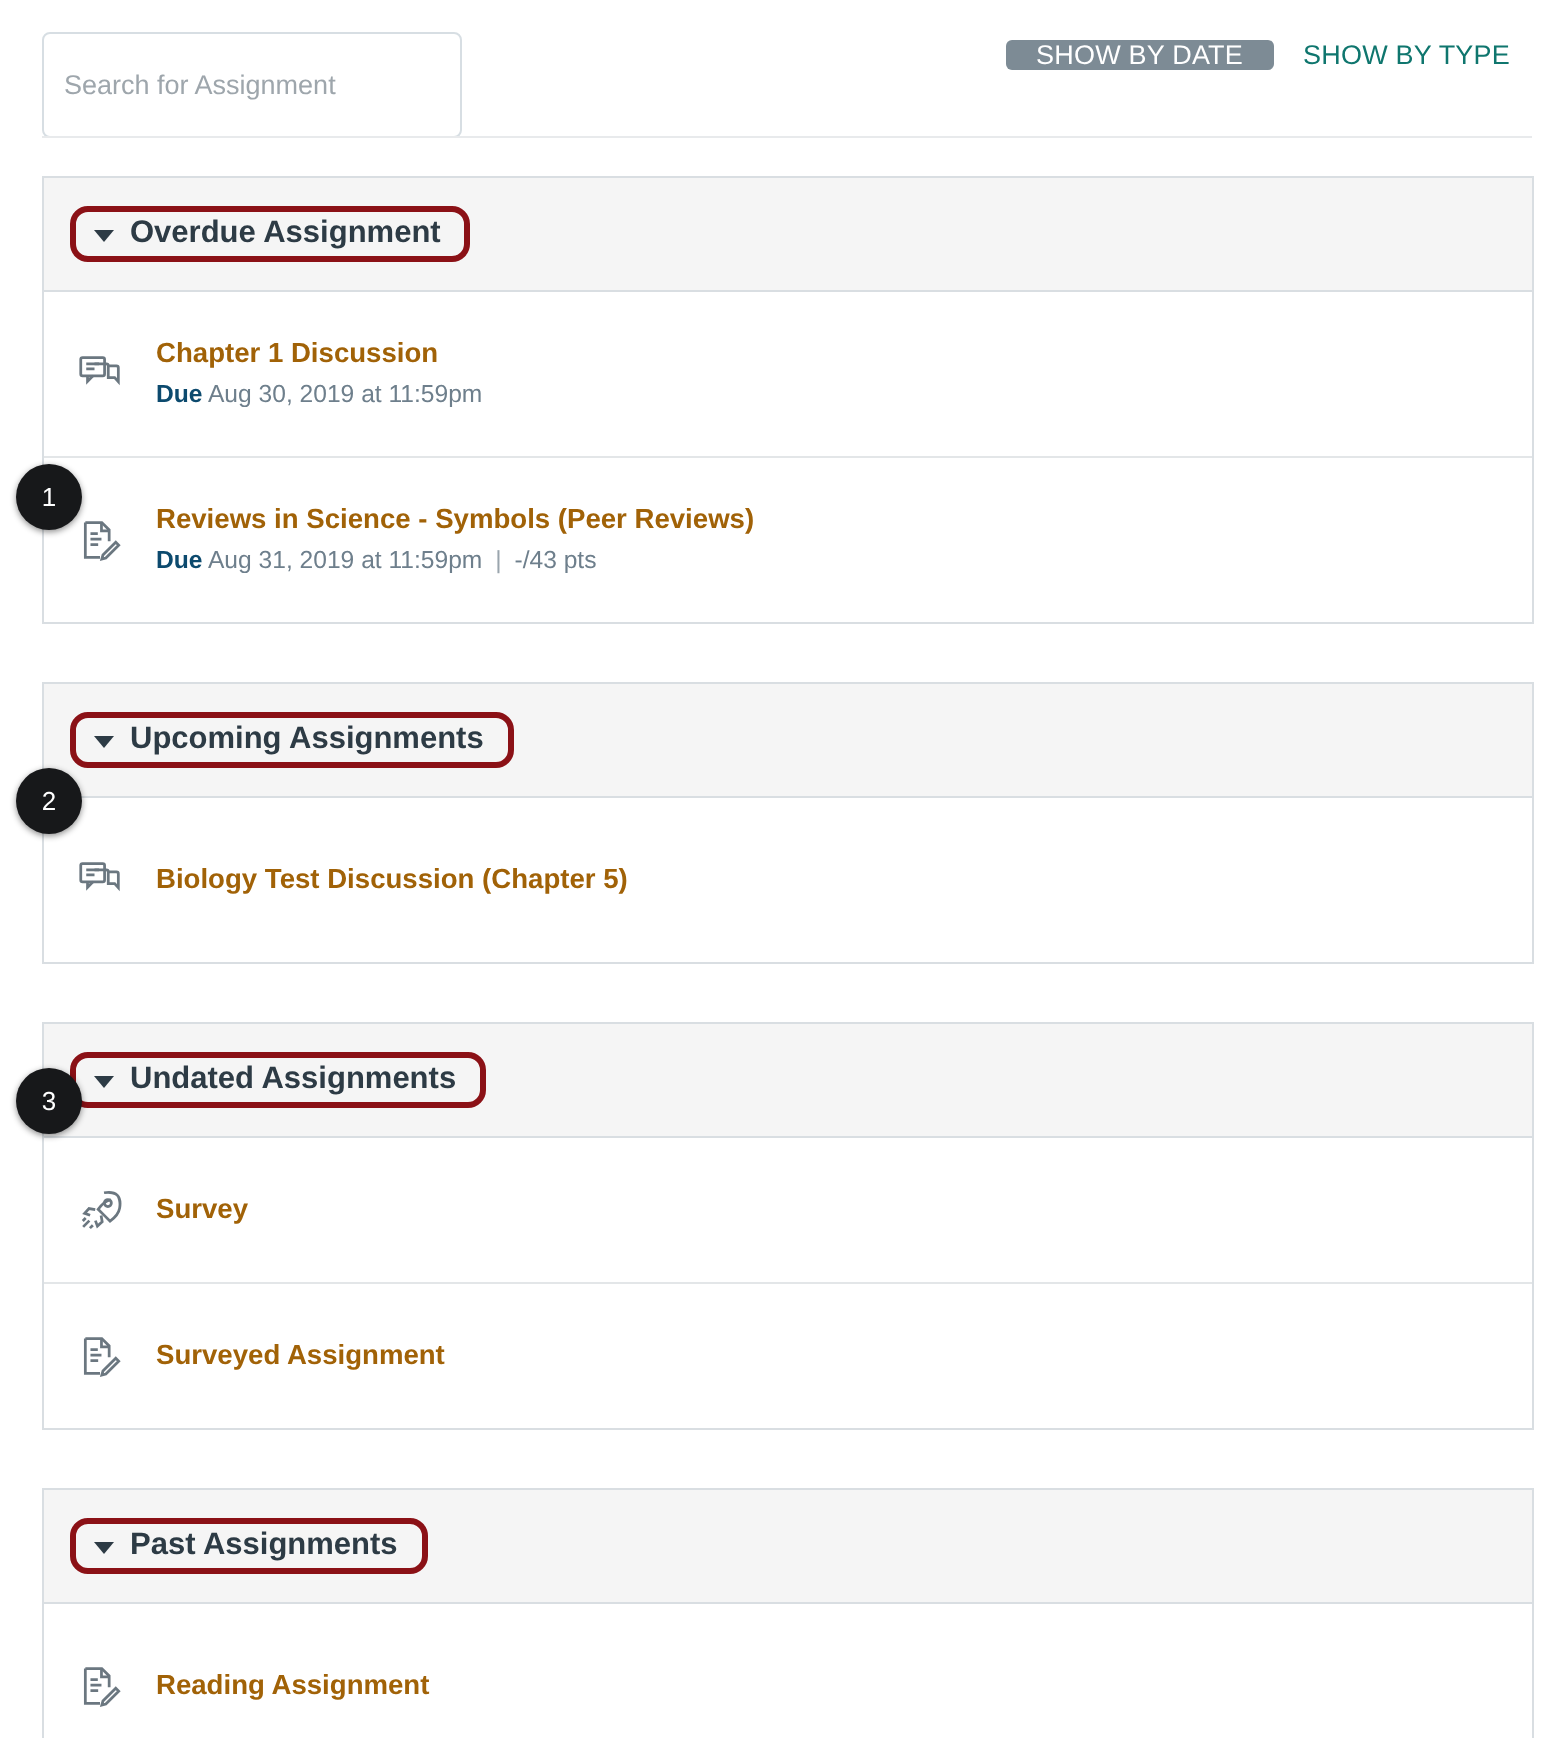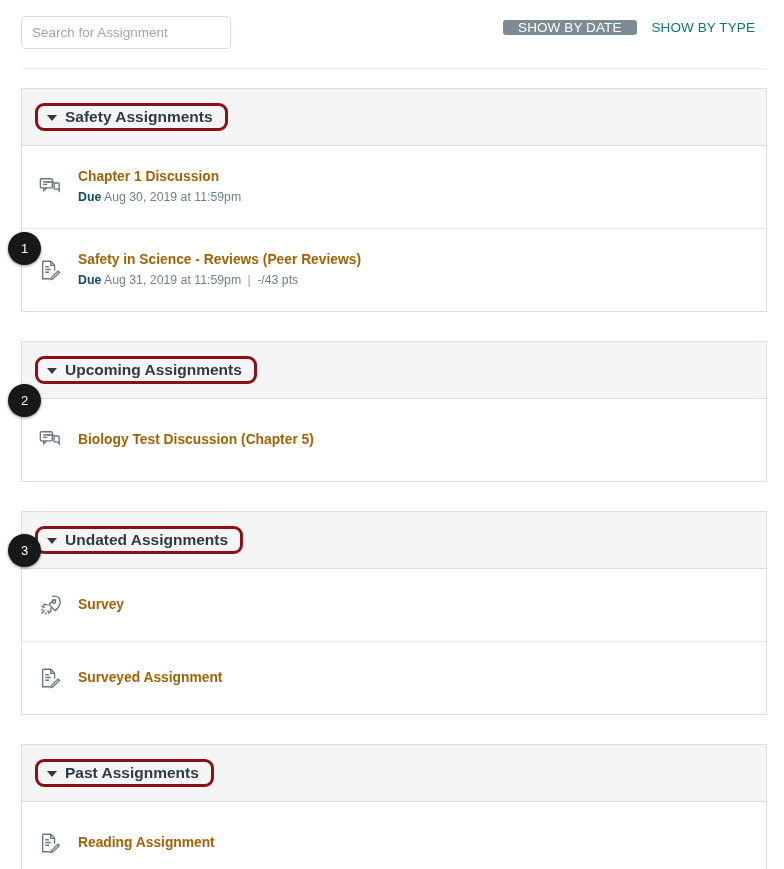--- a/index.html
+++ b/index.html
@@ -21,21 +21,21 @@
     position: relative;
     height: 69px;
     box-sizing: border-box;
     padding: 0;
   }
   #search-input {
     position: absolute;
     left: 21px;
     top: 16px;
     width: 210px;
-    height: 33px;
+    height: 53px;
     box-sizing: border-box;
     border: 1px solid #D7DEE3;
     border-radius: 4px;
     background: #fff;
     font-family: "Liberation Sans", sans-serif;
     font-size: 13.5px;
     color: #2D3B45;
     padding: 0 10px;
     outline: none;
   }
@@ -199,21 +199,21 @@
 
   <div id="toolbar-divider"></div>
 </div>
 
 <div id="groups">
 
   <div class="group">
     <div class="group-header">
       <div class="group-header-inner">
         <span class="caret"></span>
-        <span class="group-title">Safety Assignments</span>
+        <span class="group-title">Overdue Assignment</span>
       </div>
     </div>
 
     <div class="row tall">
       <div class="row-icon">
         <svg width="22" height="22" viewBox="0 0 24 24" fill="none" stroke="#6B7780" stroke-width="1.5">
           <rect x="1.5" y="3" width="13" height="10" rx="1"></rect>
           <path d="M4.5 6.5h7M4.5 9.2h4.5"></path>
           <path d="M9 6.5h6.5a1 1 0 0 1 1 1v6.5h3.5l2 2.2V8.6a1 1 0 0 0-1-1H16" stroke-width="1.5"></path>
           <path d="M5.2 13v3l3-3"></path>
@@ -232,21 +232,21 @@
       <div class="row-icon">
         <svg width="22" height="22" viewBox="0 0 24 24" fill="none" stroke="#6B7780" stroke-width="1.5">
           <path d="M4 2.5h9l4 4v6.2"></path>
           <path d="M4 2.5v19h8"></path>
           <path d="M12.8 2.8v4.2h4.2"></path>
           <path d="M6.8 8.5h4M6.8 11.5h6M6.8 14.5h4.2"></path>
           <path d="M20.6 13.2l1.6 1.6-7 7-2.2.6.6-2.2z"></path>
         </svg>
       </div>
       <div class="row-body">
-        <div class="row-title">Safety in Science - Reviews (Peer Reviews)</div>
+        <div class="row-title">Reviews in Science - Symbols (Peer Reviews)</div>
         <div class="row-meta">
           <b>Due</b>
           <span>Aug 31, 2019 at 11:59pm</span>
           <span class="meta-sep">|</span>
           <span>-/43 pts</span>
         </div>
       </div>
     </div>
   </div>
 

